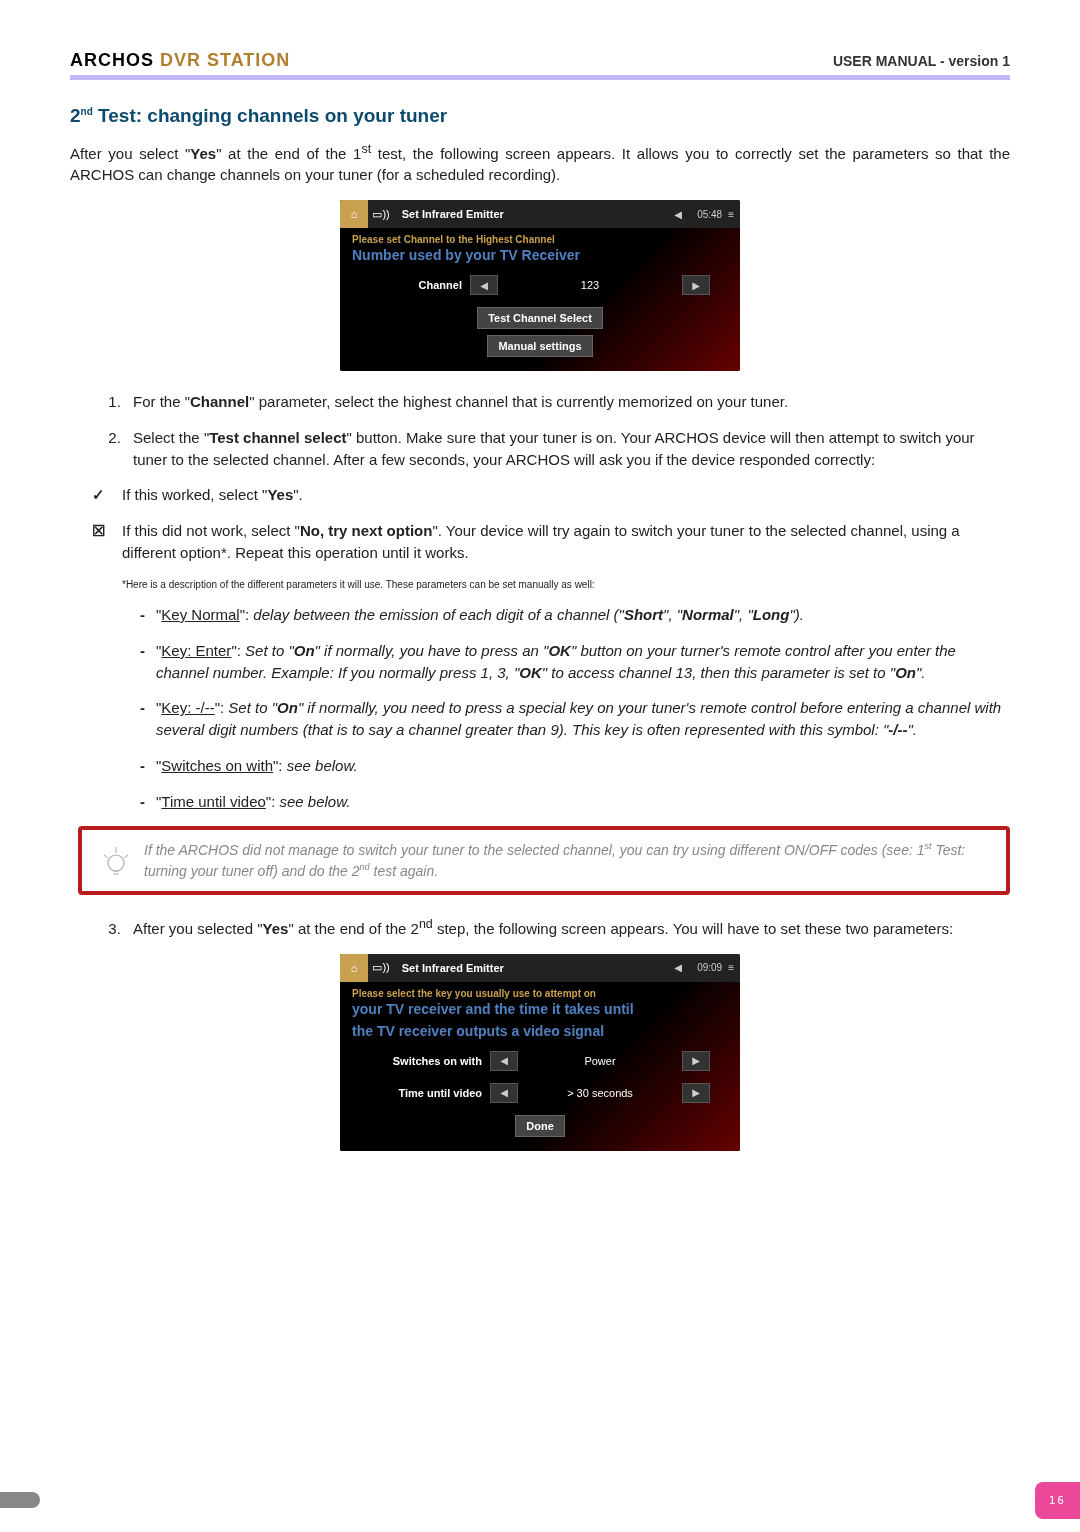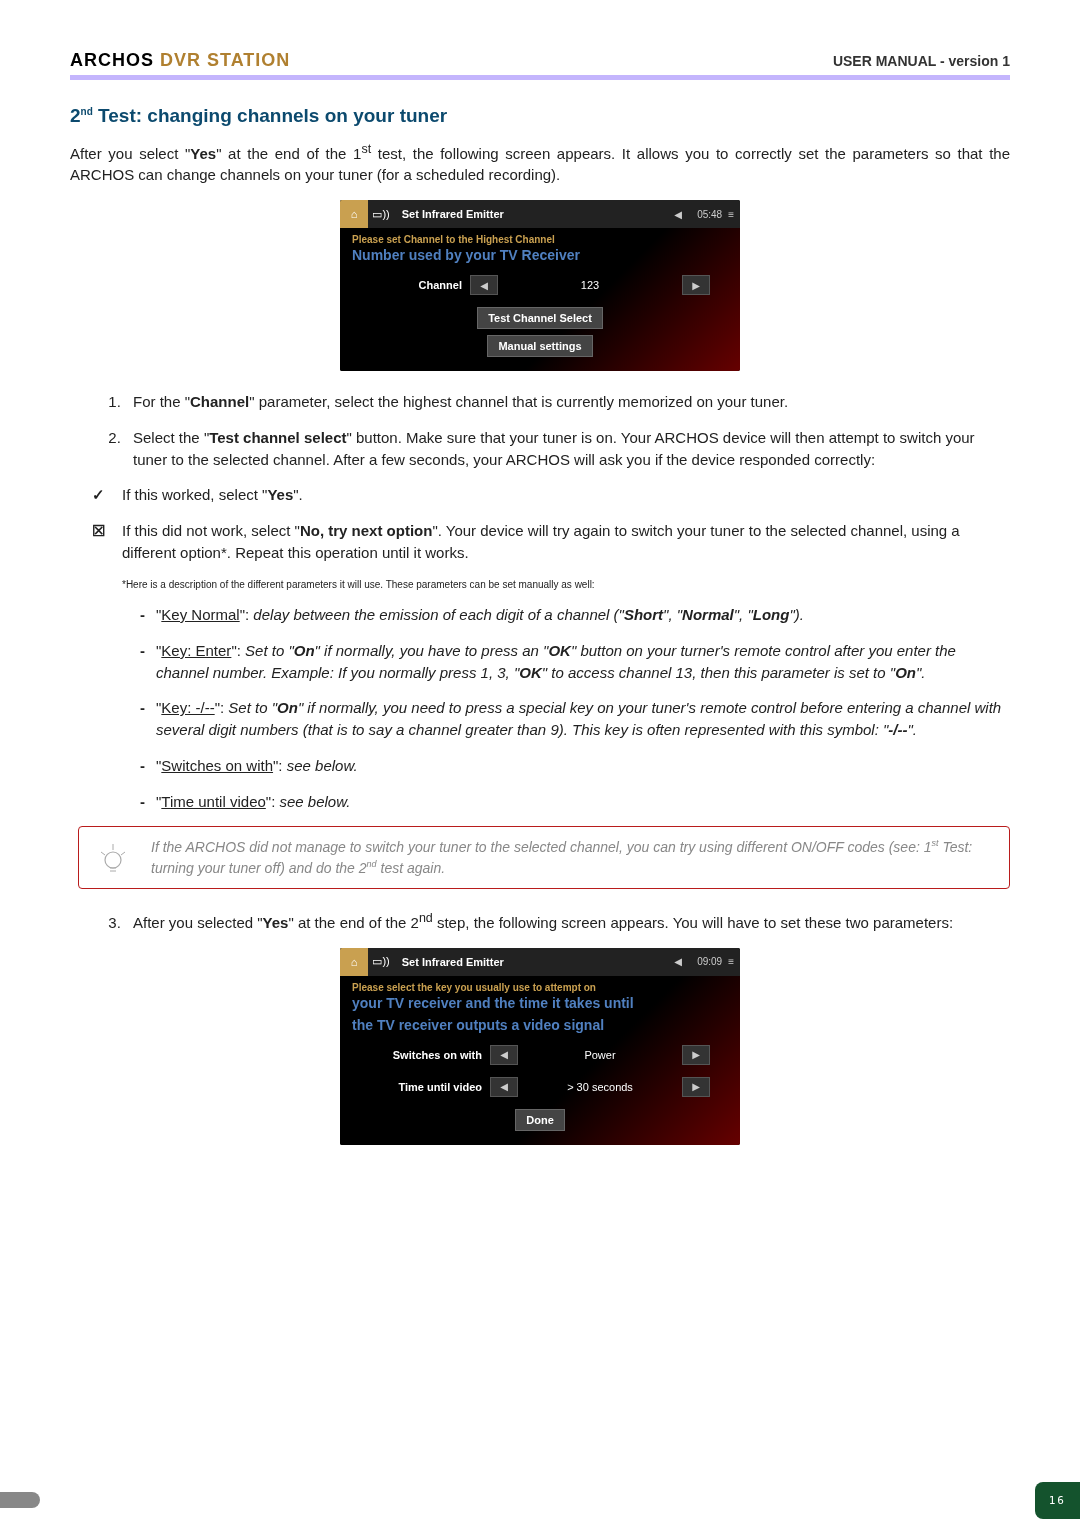--- a/index.html
+++ b/index.html
@@ -33,27 +33,27 @@
 .check-list li{font-size:15px;line-height:1.45;margin-bottom:14px;padding-left:30px;position:relative}
 .check-list li::before{position:absolute;left:0;top:0;font-weight:bold}
 .check-list li.ok::before{content:"✓"}
 .check-list li.no::before{content:"☒"}
 .sub-p{margin:12px 0 12px 52px;font-size:10px;line-height:1.45}
 .dash-list{list-style:none;padding-left:70px}
 .dash-list li{font-size:15px;line-height:1.45;margin-bottom:14px;position:relative;padding-left:16px}
 .dash-list li::before{content:"-";position:absolute;left:0;font-weight:bold}
 .u{text-decoration:underline}
 em{font-style:italic}
-.tip-box{border:1px solid #b91c1c;border-radius:4px;padding:10px 14px;margin:10px 0 20px 8px;display:flex;gap:18px;align-items:center}
+.tip-box{border:4px solid #b91c1c;border-radius:4px;padding:10px 14px;margin:10px 0 20px 8px;display:flex;gap:8px;align-items:center}
 .tip-icon{width:40px;height:40px;flex-shrink:0}
 .tip-text{font-style:italic;color:#888;font-size:14px;line-height:1.4}
 .tip-text sup{font-size:9px}
 .footer{position:absolute;bottom:20px;left:0;right:0;height:24px;display:flex;align-items:center}
 .footer-left{width:40px;height:16px;background:#888;border-radius:0 8px 8px 0;margin-left:0}
-.footer-right{margin-left:auto;background:#14532d;color:#fff;font-size:11px;font-family:monospace;padding:12px 14px;border-radius:8px 0 0 8px;letter-spacing:2px}
+.footer-right{margin-left:auto;background:#ec4899;color:#fff;font-size:11px;font-family:monospace;padding:12px 14px;border-radius:8px 0 0 8px;letter-spacing:2px}
 b{font-weight:bold}
 </style>
 </head>
 <body>
 
 <div class="page">
 
   <div class="header-row">
     <div class="brand">
       <span class="a">ARCHOS</span><span class="dvr"> DVR STATION</span>

